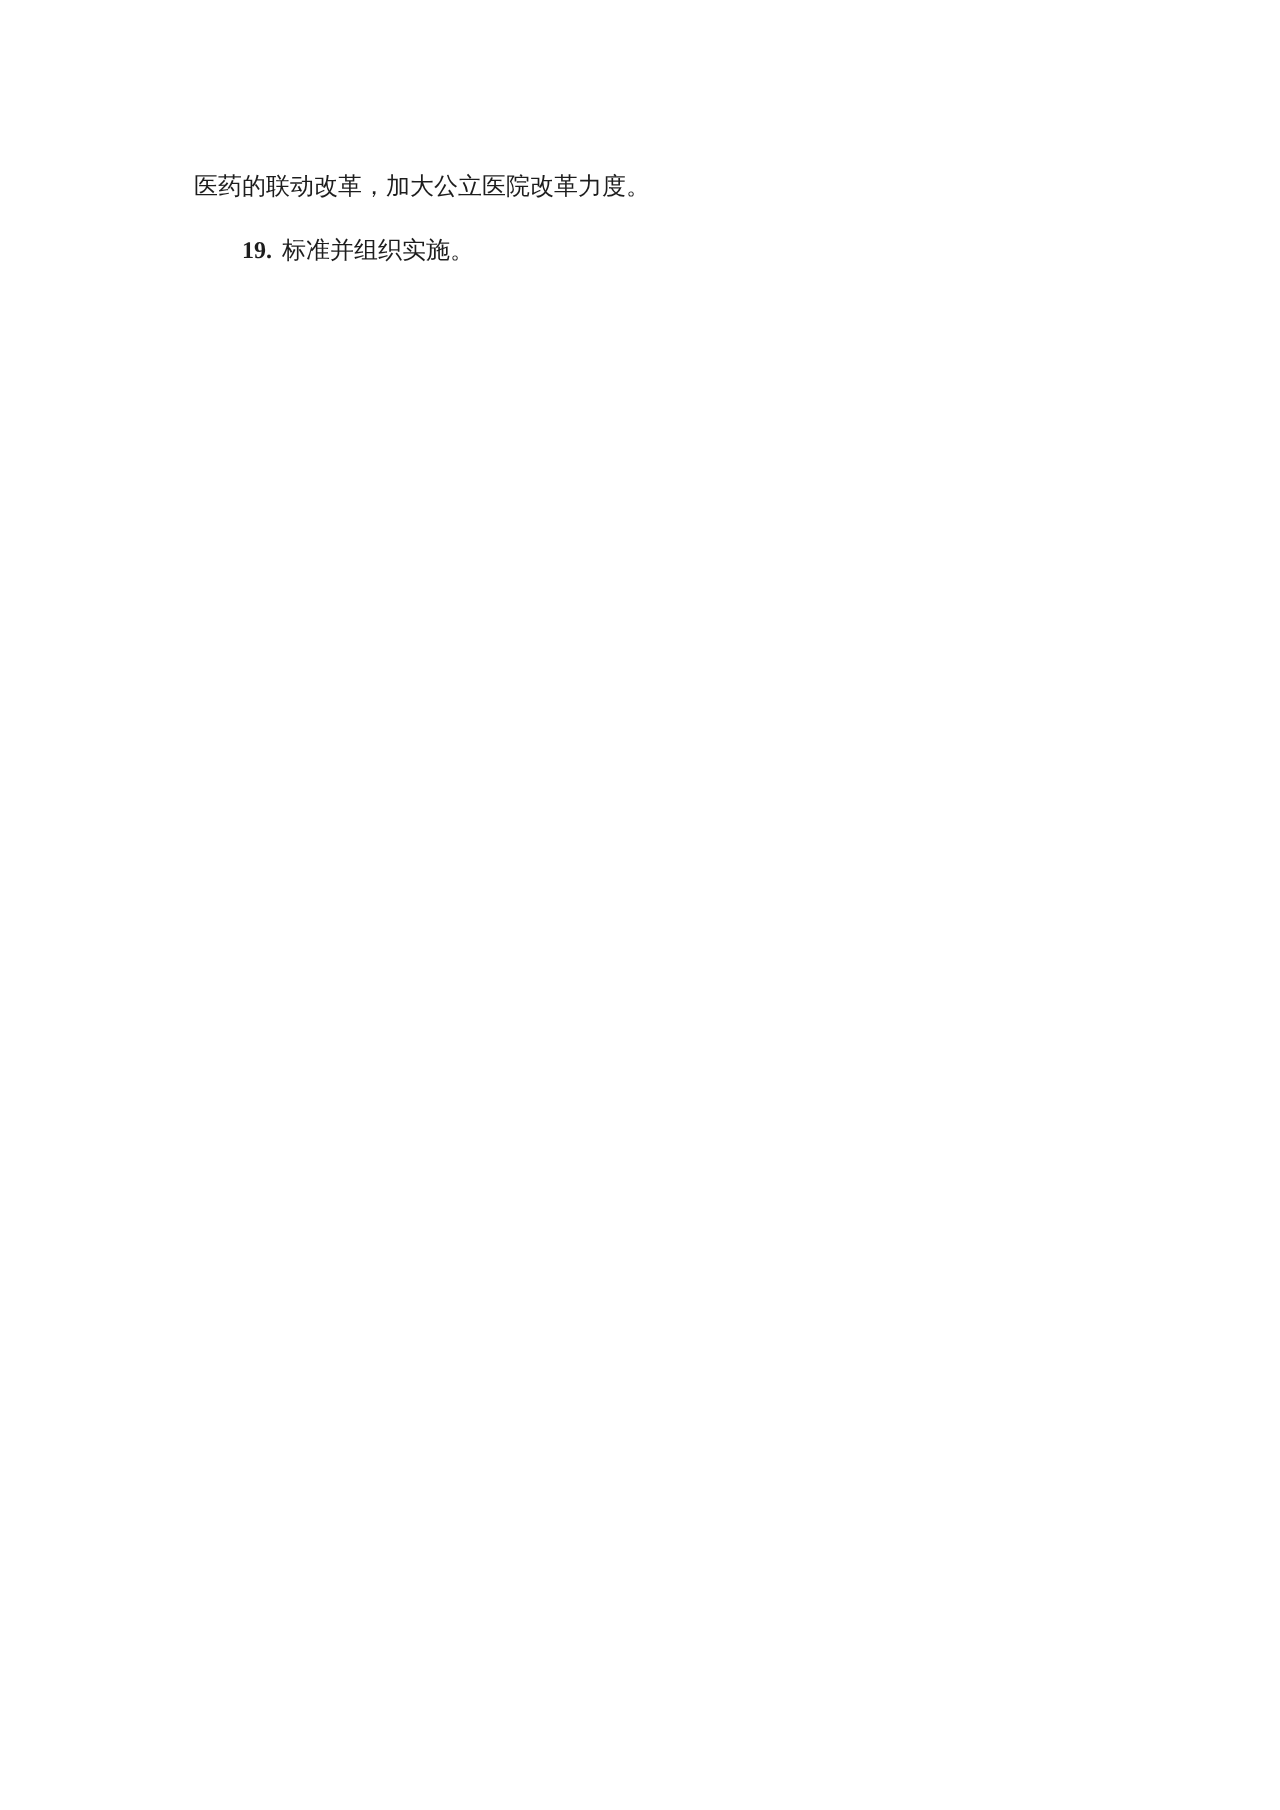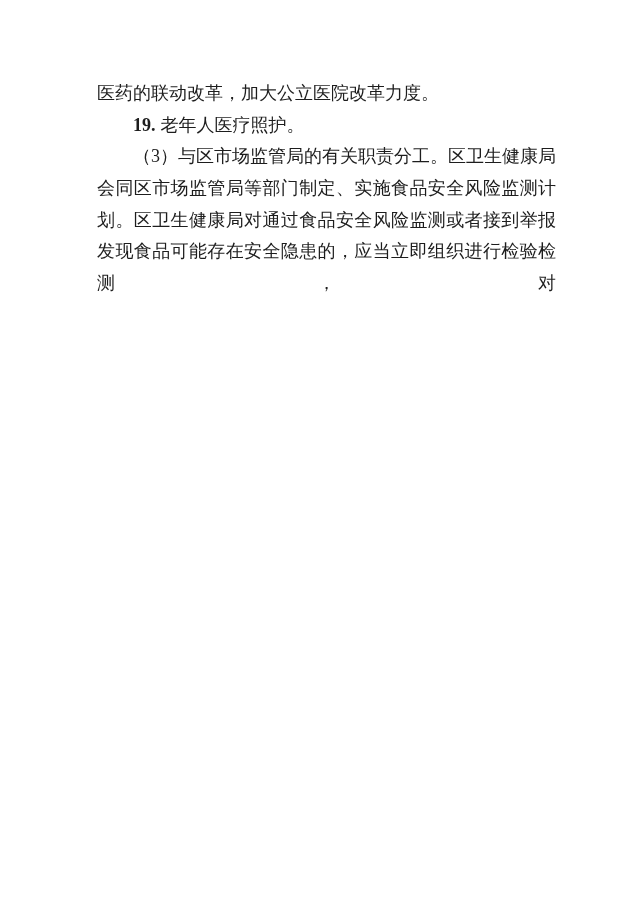--- a/index.html
+++ b/index.html
@@ -15,21 +15,21 @@
   .page {
     box-sizing: border-box;
     width: 640px;
     height: 905px;
     padding: 78px 84px 0 97px;
     background: #ffffff;
   }
   .doc-text p {
     margin: 0;
     font-family: "Liberation Serif", "DejaVu Serif", serif;
-    font-size: 18px;
+    font-size: 12px;
     line-height: 31.65px;
     color: #1d1d1d;
     text-align: justify;
     text-justify: inter-character;
     word-break: break-all;
   }
   .doc-text p.indent {
     text-indent: 2em;
   }
   
@@ -42,20 +42,19 @@
   }
 </style>
 </head>
 <body>
 
 <div class="page">
   <div class="doc-text">
 
     <p>医药的联动改革，加大公立医院改革力度。</p>
 
-    <p class="indent"><span class="section-num">19.</span><span>老年人医疗照护。</span></p>
+    <p class="indent"><span class="section-num">19.</span><span>标准并组织实施。</span></p>
 
 
 
-    <p class="indent cut">（3）与区市场监管局的有关职责分工。区卫生健康局会同区市场监管局等部门制定、实施食品安全风险监测计划。区卫生健康局对通过食品安全风险监测或者接到举报发现食品可能存在安全隐患的，应当立即组织进行检验检测，对</p>
 
   </div>
 </div>
 
 </body></html>

